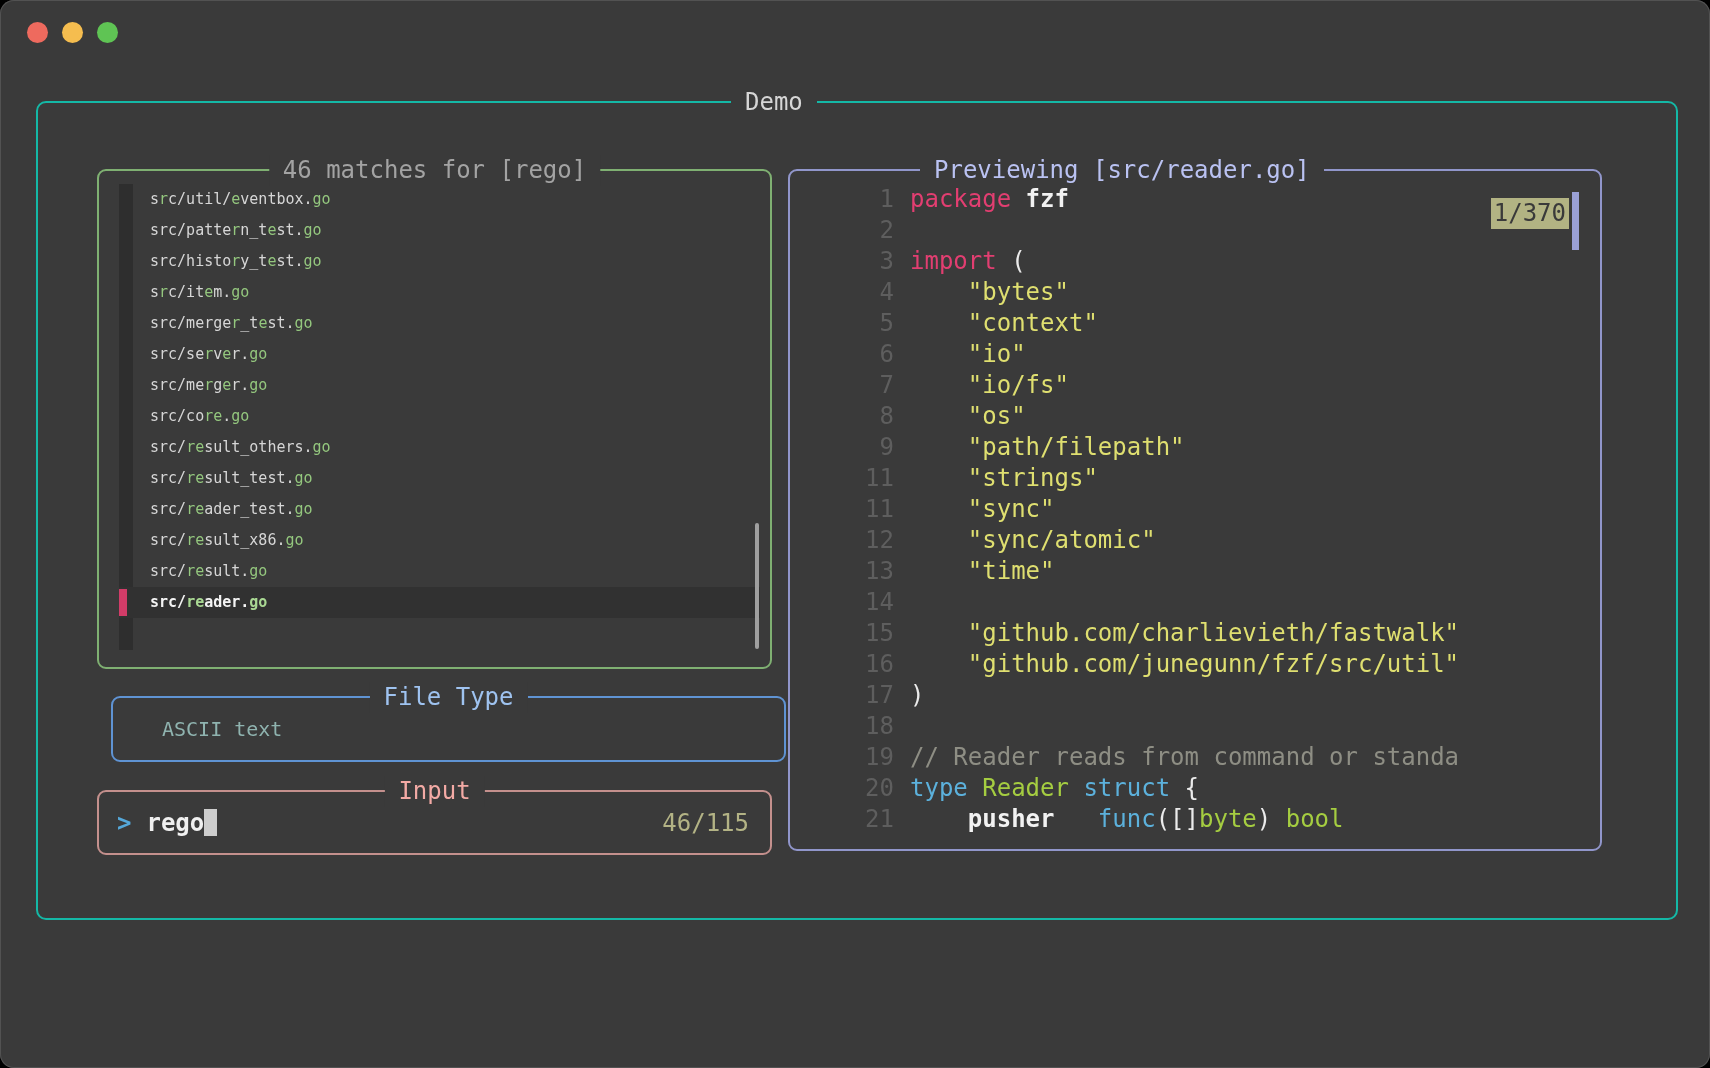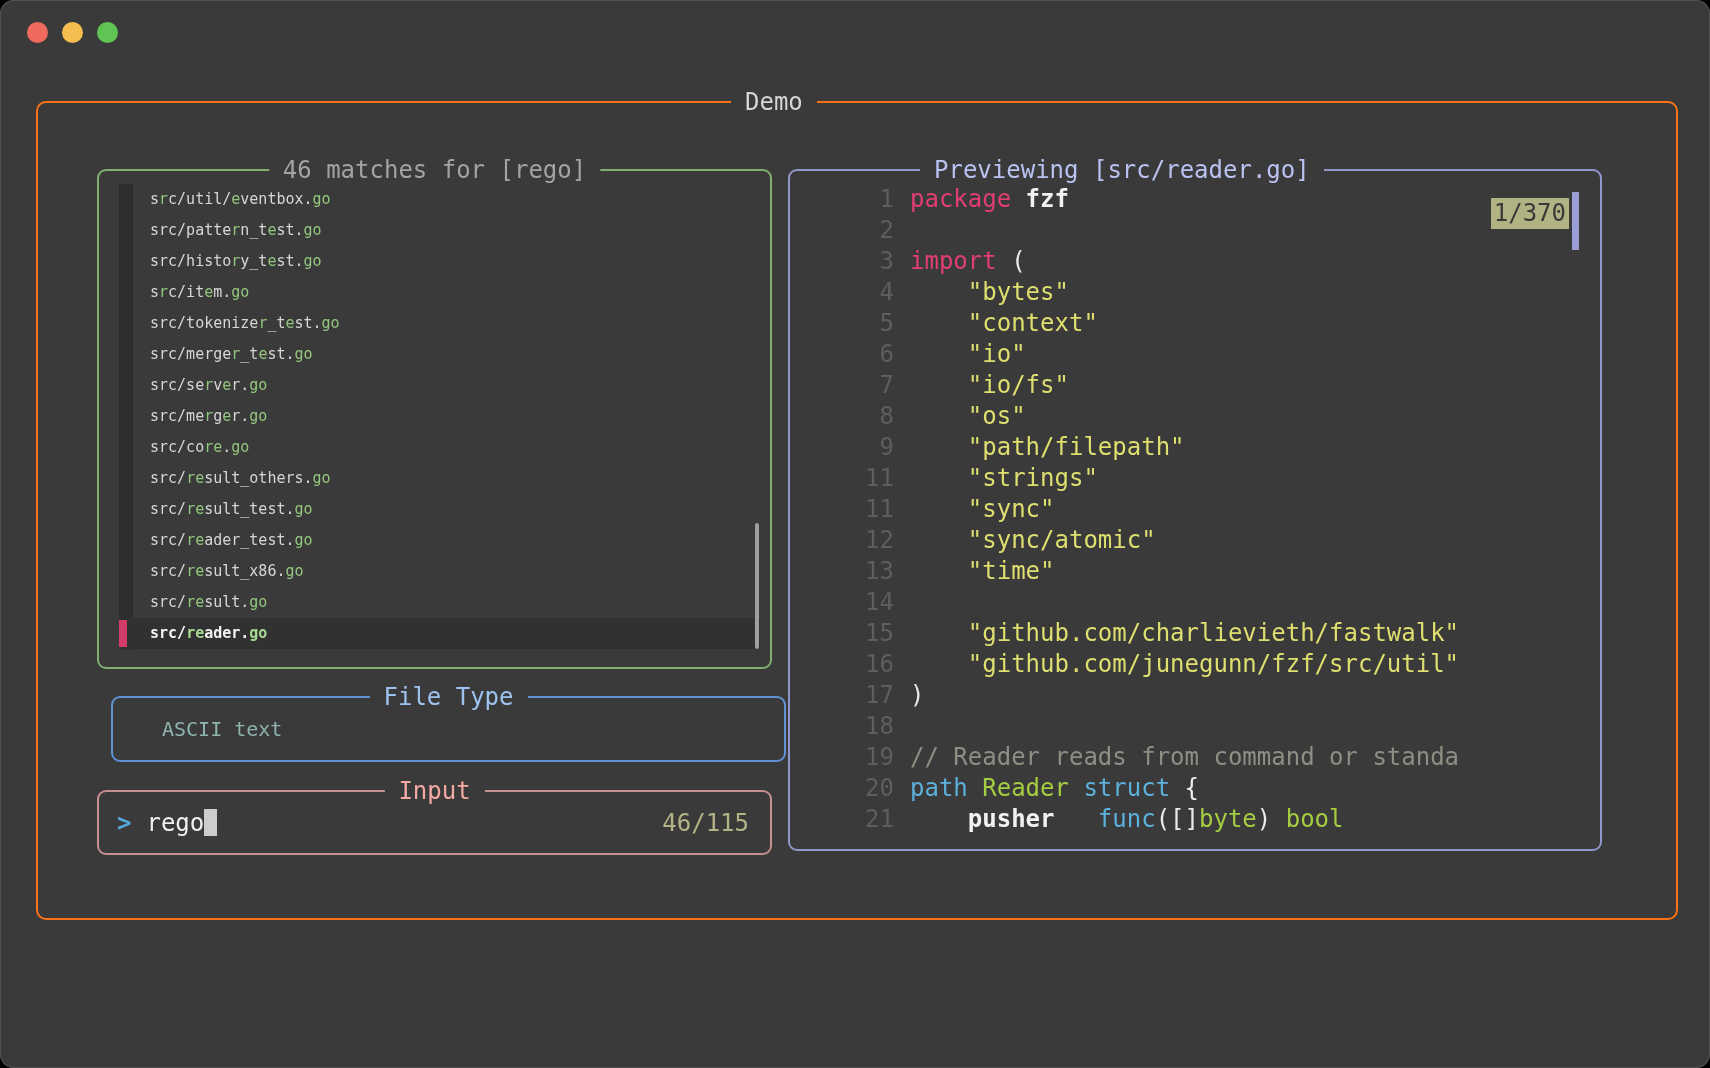--- a/index.html
+++ b/index.html
@@ -14,21 +14,21 @@
   .tl.yellow{background:#f5bd4f;}
   .tl.green{background:#5fc454;}
 
   .box{position:absolute;border-radius:9px;}
   .box-title{
     position:absolute;top:-16px;height:31px;line-height:31px;
     background:#3a3a3a;padding:0 14px;font-size:24px;white-space:pre;
   }
   .centered-title{left:50%;transform:translateX(-50%);}
 
-  .demo-box{left:36px;top:101px;width:1638px;height:815px;border:2px solid #f97316;border-radius:10px;}
+  .demo-box{left:36px;top:101px;width:1638px;height:815px;border:2px solid #14b8a6;border-radius:10px;}
   .demo-title{left:693px;color:#d6d6d6;}
 
   .results-box{left:59px;top:66px;width:671px;height:496px;border:2px solid #7fb072;}
   .results-title{color:#a3a3a3;}
   .gutter{position:absolute;left:20px;top:13px;width:14px;height:466px;background:#2e2e2e;}
   .file-list{position:absolute;left:20px;top:13px;right:10px;}
   .file-row{position:relative;height:31px;line-height:31px;font-size:15px;white-space:pre;padding-left:31px;}
   .file-row .seg{color:#d6d6d6;}
   .file-row .seg.hl{color:#94c77e;}
   .file-row.selected{background:#313131;font-weight:bold;}
@@ -40,21 +40,21 @@
   .filetype-box{left:73px;top:593px;width:671px;height:62px;border:2px solid #5f93d3;}
   .filetype-title{color:#9fc3f0;}
   .filetype-value{position:absolute;left:49px;top:0;height:100%;display:flex;align-items:center;
     font-size:20px;color:#8fb3af;}
 
   .input-box{left:59px;top:687px;width:671px;height:61px;border:2px solid #c4908d;}
   .input-title{color:#f3aaa5;}
   .input-row{position:absolute;left:0;top:0;width:100%;height:100%;display:flex;align-items:center;
     font-size:24px;padding:0 0 0 18px;box-sizing:border-box;}
   .prompt{color:#55a8da;font-weight:bold;}
-  .query{color:#f0f0f0;font-weight:normal;margin-left:15px;text-align:right;}
+  .query{color:#f0f0f0;font-weight:bold;margin-left:15px;text-align:right;}
   .cursor{display:inline-block;width:13px;height:27px;background:#cdcdcd;}
   .counter{margin-left:auto;padding-right:21px;color:#b3b385;}
 
   .preview-box{left:750px;top:66px;width:810px;height:678px;border:2px solid #9196cb;}
   .preview-title{left:130px;color:#bac2f2;}
   .preview-code{position:absolute;left:0;top:13px;right:0;}
   .code-line{height:31px;line-height:31px;font-size:24px;display:flex;white-space:pre;}
   .lnum{width:104px;flex:none;text-align:right;color:#5e5e5e;}
   .lcode{margin-left:16px;}
   .kw{color:#e23e71;}
@@ -82,21 +82,20 @@
     <span class="box-title demo-title">Demo</span>
 
     <div class="box results-box">
       <span class="box-title centered-title results-title">46 matches for [rego]</span>
       <div class="gutter"></div>
       <div class="file-list" id="file-list">
           <div class="file-row"><span class="seg">s</span><span class="seg hl">r</span><span class="seg">c/util/</span><span class="seg hl">e</span><span class="seg">ventbox.</span><span class="seg hl">go</span></div>
           <div class="file-row"><span class="seg">src/patte</span><span class="seg hl">r</span><span class="seg">n_t</span><span class="seg hl">e</span><span class="seg">st.</span><span class="seg hl">go</span></div>
           <div class="file-row"><span class="seg">src/histo</span><span class="seg hl">r</span><span class="seg">y_t</span><span class="seg hl">e</span><span class="seg">st.</span><span class="seg hl">go</span></div>
           <div class="file-row"><span class="seg">s</span><span class="seg hl">r</span><span class="seg">c/it</span><span class="seg hl">e</span><span class="seg">m.</span><span class="seg hl">go</span></div>
-          <div class="file-row"><span class="seg">src/tokenize</span><span class="seg hl">r</span><span class="seg">_t</span><span class="seg hl">e</span><span class="seg">st.</span><span class="seg hl">go</span></div>
           <div class="file-row"><span class="seg">src/merge</span><span class="seg hl">r</span><span class="seg">_t</span><span class="seg hl">e</span><span class="seg">st.</span><span class="seg hl">go</span></div>
           <div class="file-row"><span class="seg">src/se</span><span class="seg hl">r</span><span class="seg">v</span><span class="seg hl">e</span><span class="seg">r.</span><span class="seg hl">go</span></div>
           <div class="file-row"><span class="seg">src/me</span><span class="seg hl">r</span><span class="seg">g</span><span class="seg hl">e</span><span class="seg">r.</span><span class="seg hl">go</span></div>
           <div class="file-row"><span class="seg">src/co</span><span class="seg hl">re</span><span class="seg">.</span><span class="seg hl">go</span></div>
           <div class="file-row"><span class="seg">src/</span><span class="seg hl">re</span><span class="seg">sult_others.</span><span class="seg hl">go</span></div>
           <div class="file-row"><span class="seg">src/</span><span class="seg hl">re</span><span class="seg">sult_test.</span><span class="seg hl">go</span></div>
           <div class="file-row"><span class="seg">src/</span><span class="seg hl">re</span><span class="seg">ader_test.</span><span class="seg hl">go</span></div>
           <div class="file-row"><span class="seg">src/</span><span class="seg hl">re</span><span class="seg">sult_x86.</span><span class="seg hl">go</span></div>
           <div class="file-row"><span class="seg">src/</span><span class="seg hl">re</span><span class="seg">sult.</span><span class="seg hl">go</span></div>
           <div class="file-row selected"><span class="pointer-bar"></span><span class="seg">src/</span><span class="seg hl">re</span><span class="seg">ader.</span><span class="seg hl">go</span></div>
@@ -134,20 +133,20 @@
           <div class="code-line"><span class="lnum">11</span><span class="lcode"><span class="str">    "strings"</span></span></div>
           <div class="code-line"><span class="lnum">11</span><span class="lcode"><span class="str">    "sync"</span></span></div>
           <div class="code-line"><span class="lnum">12</span><span class="lcode"><span class="str">    "sync/atomic"</span></span></div>
           <div class="code-line"><span class="lnum">13</span><span class="lcode"><span class="str">    "time"</span></span></div>
           <div class="code-line"><span class="lnum">14</span><span class="lcode"></span></div>
           <div class="code-line"><span class="lnum">15</span><span class="lcode"><span class="str">    "github.com/charlievieth/fastwalk"</span></span></div>
           <div class="code-line"><span class="lnum">16</span><span class="lcode"><span class="str">    "github.com/junegunn/fzf/src/util"</span></span></div>
           <div class="code-line"><span class="lnum">17</span><span class="lcode"><span class="pl">)</span></span></div>
           <div class="code-line"><span class="lnum">18</span><span class="lcode"></span></div>
           <div class="code-line"><span class="lnum">19</span><span class="lcode"><span class="com">// Reader reads from command or standa</span></span></div>
-          <div class="code-line"><span class="lnum">20</span><span class="lcode"><span class="kwb">path</span><span class="pl"> </span><span class="typ">Reader</span><span class="pl"> </span><span class="kwb">struct</span><span class="pl"> {</span></span></div>
+          <div class="code-line"><span class="lnum">20</span><span class="lcode"><span class="kwb">type</span><span class="pl"> </span><span class="typ">Reader</span><span class="pl"> </span><span class="kwb">struct</span><span class="pl"> {</span></span></div>
           <div class="code-line"><span class="lnum">21</span><span class="lcode"><span class="pl">    </span><span class="plb">pusher</span><span class="pl">   </span><span class="kwb">func</span><span class="pl">([]</span><span class="typ">byte</span><span class="pl">) </span><span class="typ">bool</span></span></div>
         </div>
       <div class="pos-badge">1/370</div>
       <div class="preview-scrollbar"></div>
     </div>
   </div>
 </div>
 
 </body></html>

